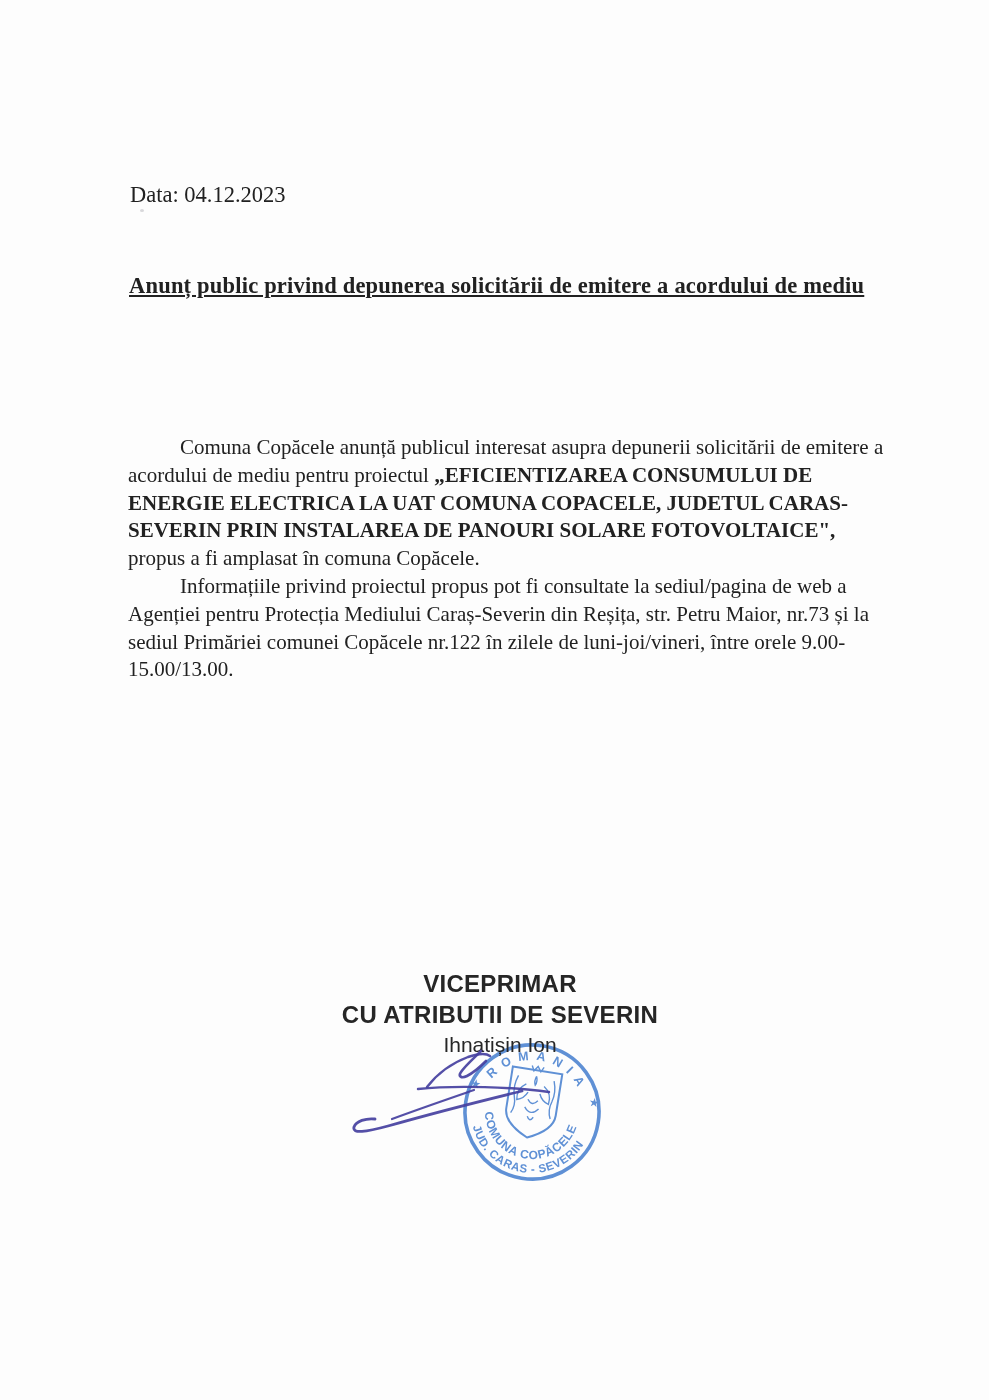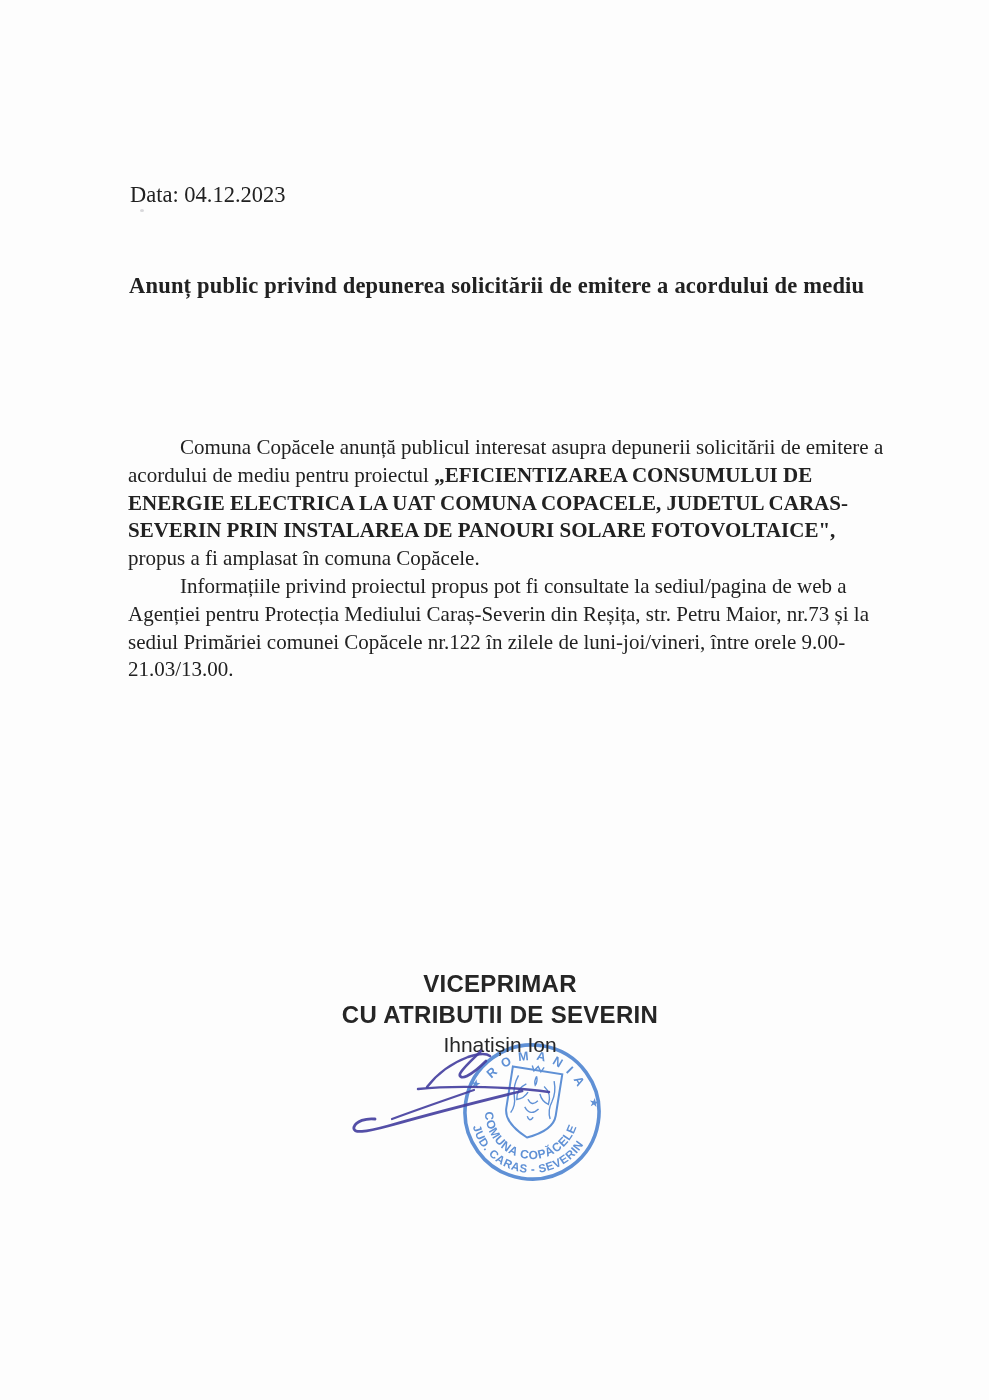--- a/index.html
+++ b/index.html
@@ -12,20 +12,21 @@
     color:var(--text-black,#212121);
   }
   .date-line{
     position:absolute;left:130px;top:137px;
     font-size:22.5px;line-height:28px;margin-top:44px;
   }
   .doc-title{
     position:absolute;left:129px;top:273px;
     font-size:22.5px;font-weight:bold;white-space:nowrap;
     letter-spacing:0.2px;
+    text-decoration:underline;
   }
   .body-text{
     position:absolute;left:128px;top:434px;width:763px;
     font-size:21px;line-height:27.8px;text-align:left;
   }
   .para{margin:0;text-indent:52px;}
   .para .b{font-weight:bold;}
   .para .u{text-decoration:underline;text-underline-offset:3px;}
   .sig-text{
     position:absolute;left:130px;top:969px;width:740px;
@@ -55,21 +56,21 @@
 <div class="page">
 
   <div class="speck"></div>
 
   <div class="date-line">Data: 04.12.2023</div>
 
   <div class="doc-title">Anunț public privind depunerea solicitării de emitere a acordului de mediu</div>
 
   <div class="body-text">
       <p class="para"><span>Comuna Copăcele anunță publicul interesat asupra depunerii solicitării de emitere a acordului de mediu pentru proiectul </span><span class="b">„EFICIENTIZAREA CONSUMULUI DE ENERGIE ELECTRICA LA UAT COMUNA COPACELE, JUDETUL CARAS-SEVERIN PRIN INSTALAREA DE PANOURI SOLARE FOTOVOLTAICE",</span><span> propus a fi amplasat în comuna Copăcele.</span></p>
-      <p class="para"><span>Informațiile privind proiectul propus pot fi consultate la sediul/pagina de web a Agenției pentru Protecția Mediului Caraș-Severin din Reșița, str. Petru Maior, nr.73 și la sediul Primăriei comunei Copăcele nr.122 în zilele de luni-joi/vineri, între orele 9.00-21.03/13.00.</span></p>
+      <p class="para"><span>Informațiile privind proiectul propus pot fi consultate la sediul/pagina de web a Agenției pentru Protecția Mediului Caraș-Severin din Reșița, str. Petru Maior, nr.73 și la sediul Primăriei comunei Copăcele nr.122 în zilele de luni-joi/vineri, între orele 9.00-15.00/13.00.</span></p>
     </div>
 
   <div class="sig-text">
     <div class="sig-role">VICEPRIMAR</div>
     <div class="sig-role">CU ATRIBUTII DE SEVERIN</div>
     <div class="sig-name">Ihnatișin Ion</div>
   </div>
 
   <svg class="stamp-svg" width="170" height="170" viewBox="450 1030 170 170">
     <g transform="rotate(9 532 1112)" opacity="0.88">

